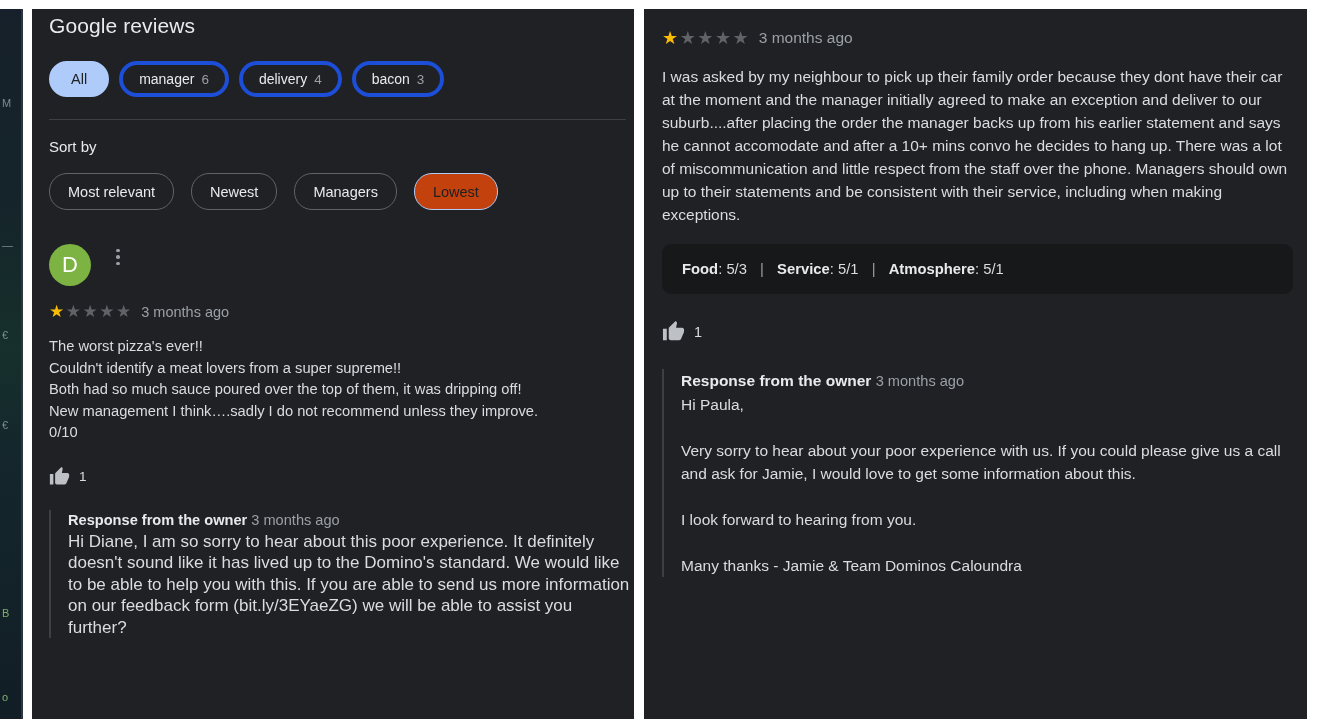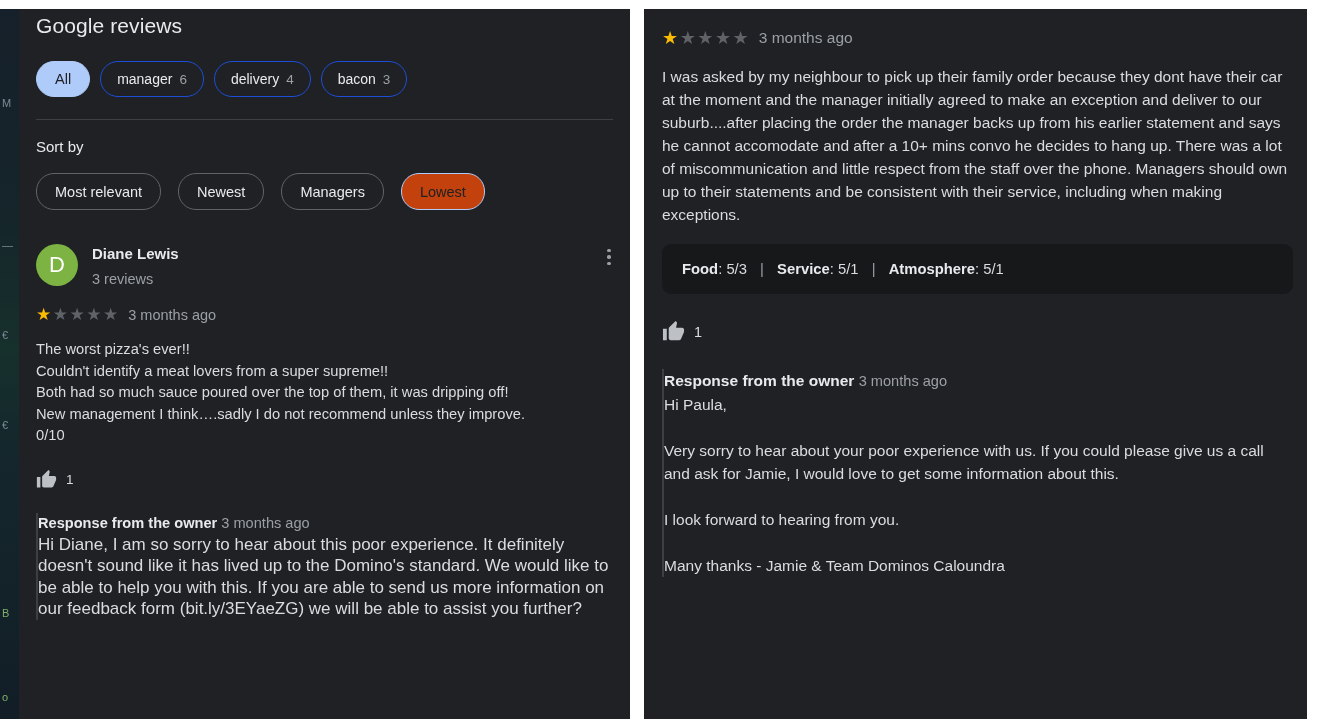--- a/index.html
+++ b/index.html
@@ -24,35 +24,35 @@
   }
   .bg-glyphs span { display: block; }
   .bg-glyphs .g-green { color: #7fae6a; }
   .bg-strip-edge { position:absolute; left:21px; top:0; width:2px; height:728px; background:#2b3640; }
 
   
   .panel {
     position: absolute; top: 9px; height: 710px;
     background: #1f2124; overflow: hidden;
   }
-  #panel-left  { left: 19px;  width: 611px; }
+  #panel-left  { left: 32px;  width: 611px; }
   #panel-right { left: 644px; width: 663px; }
 
   .gap-white { position:absolute; left:634px; top:0; width:10px; height:728px; background:#ffffff; }
   .right-white { position:absolute; left:1307px; top:0; width:23px; height:728px; background:#ffffff; }
   .top-white { position:absolute; left:0; top:0; width:1330px; height:9px; background:#ffffff; }
   .bottom-white { position:absolute; left:0; top:719px; width:1330px; height:9px; background:#ffffff; }
   .gr-title {
     font-size: 21px; color: #e8eaed; font-weight: 400;
     letter-spacing: .1px; margin: 5px 0 0 17px;
   }
 
   .chip-row { display: flex; align-items: center; gap: 10px; margin: 23px 0 0 17px; }
   .chip {
-    border: 1px solid #1d4ed8; border-radius: 18px;
+    border: 4px solid #1d4ed8; border-radius: 18px;
     height: 36px; display: flex; align-items: center; gap: 7px;
     padding: 0 16px; color: #e8eaed; font-size: 14px; white-space: nowrap;
     background: transparent; cursor: pointer;
   }
   .chip .cnt { color: #9aa0a6; font-size: 13.5px; }
   .chip.pill-all { background: #aecbfa; border-color: #aecbfa; color: #202124; padding: 0 18px; font-size: 14.5px; }
 
   .divider { height: 1px; background: #3c4043; margin: 22px 17px 0 17px; }
 
   .sortby-label { font-size: 15px; color: #e8eaed; margin: 18px 0 0 17px; }
@@ -123,21 +123,21 @@
     margin-top: 18px; font-size: 14.8px; color: #dadce0;
   }
   .ratings-box b { font-weight: bold; color: #e8eaed; }
   .ratings-box .bar { color: #9aa0a6; margin: 0 9px; }
 
   .likes { display: flex; align-items: center; gap: 9px; margin-top: 22px; cursor: pointer; }
   .likes svg { width: 21px; height: 21px; display: block; }
   .likes .n { font-size: 13.5px; color: #dadce0; }
 
   .owner-resp {
-    border-left: 2px solid #3c4043; margin-top: 23px;
+    border-left: 2px solid #3c4043; padding-left: 17px; margin-top: 23px;
   }
   .owner-head { font-size: 14.6px; color: #dadce0; line-height: 21px; }
   .owner-head b { font-weight: bold; color: #e8eaed; }
   .owner-head .when2 { color: #9aa0a6; }
   .owner-text {
     font-size: 17px; line-height: 21.5px; color: #dadce0; white-space: pre-line;
   }
   .owner-resp.wide .owner-head, .owner-resp.wide .owner-text { font-size: 15.5px; line-height: 23px; }
 </style>
 </head>
@@ -198,24 +198,20 @@
       <div class="sort-chip active">
         <span>Lowest</span>
       </div>
     </div>
 
     <div class="review">
       <div class="rev-head">
         <div class="avatar-letter">
           <span>D</span>
         </div>
-        <div class="rev-meta">
-          <div class="rev-name">Diane Lewis</div>
-          <div class="rev-sub">3 reviews</div>
-        </div>
         <div class="kebab">
           <i></i>
             <i></i>
             <i></i>
         </div>
       </div>
 
       <div class="stars-line">
         <div class="stars">
           <span class="star on">★</span>

